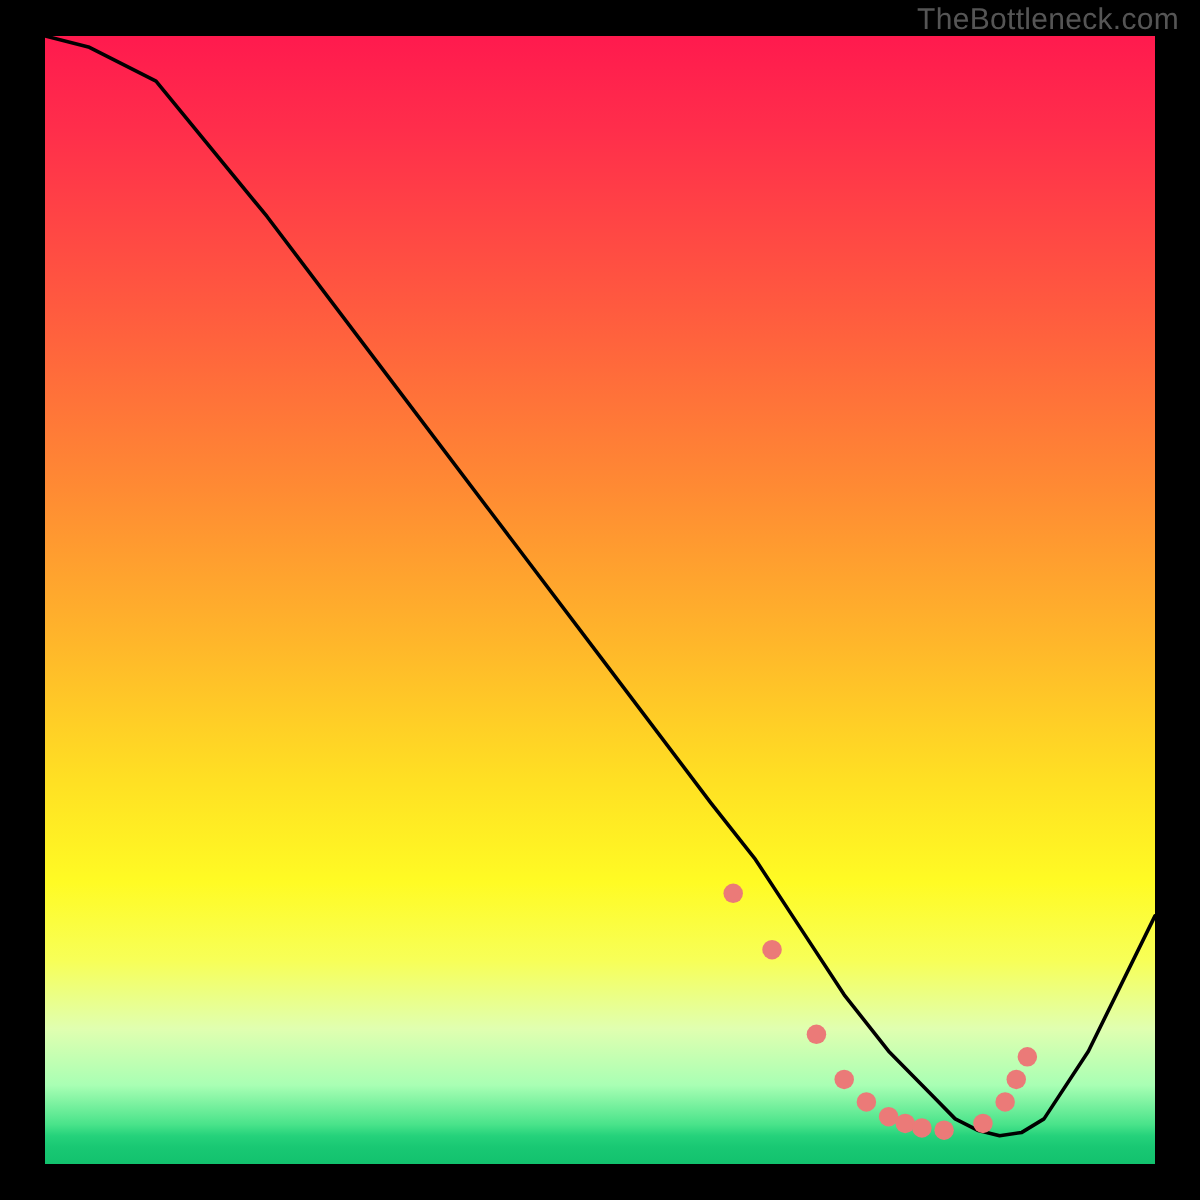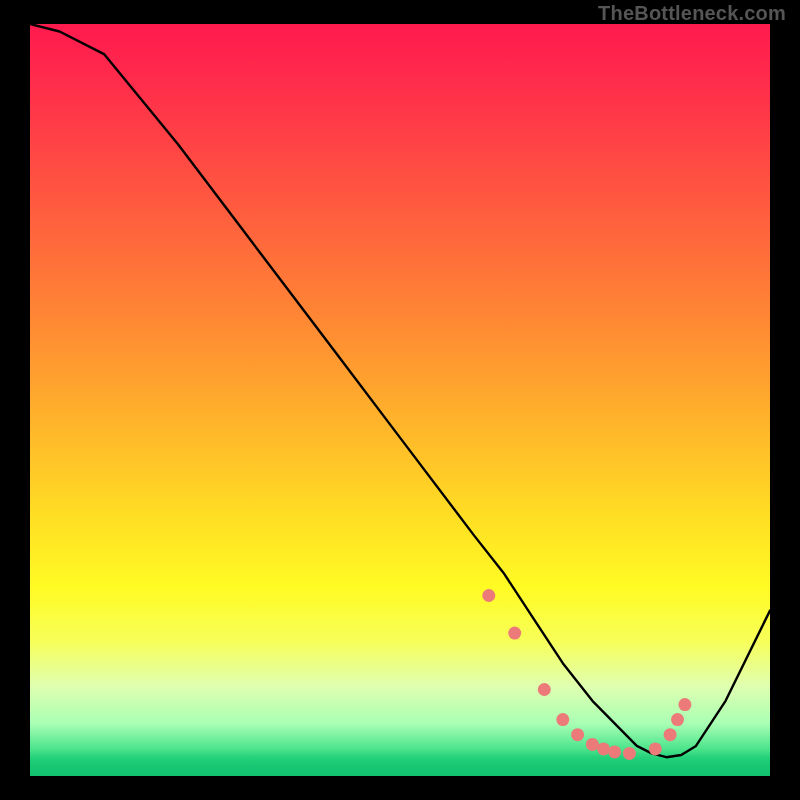--- a/index.html
+++ b/index.html
@@ -17,21 +17,21 @@
     width: 800px;
     height: 800px;
     background: #000;
   }
   .watermark {
     position: absolute;
     top: 2px;
     right: 14px;
     color: #555;
     font-size: 20px;
-    font-weight: 700;
+    font-weight: 400;
     letter-spacing: 0.2px;
     z-index: 10;
   }
   .plot-area {
     position: absolute;
     left: 30px;
     top: 24px;
     width: 740px;
     height: 752px;
     overflow: hidden;

